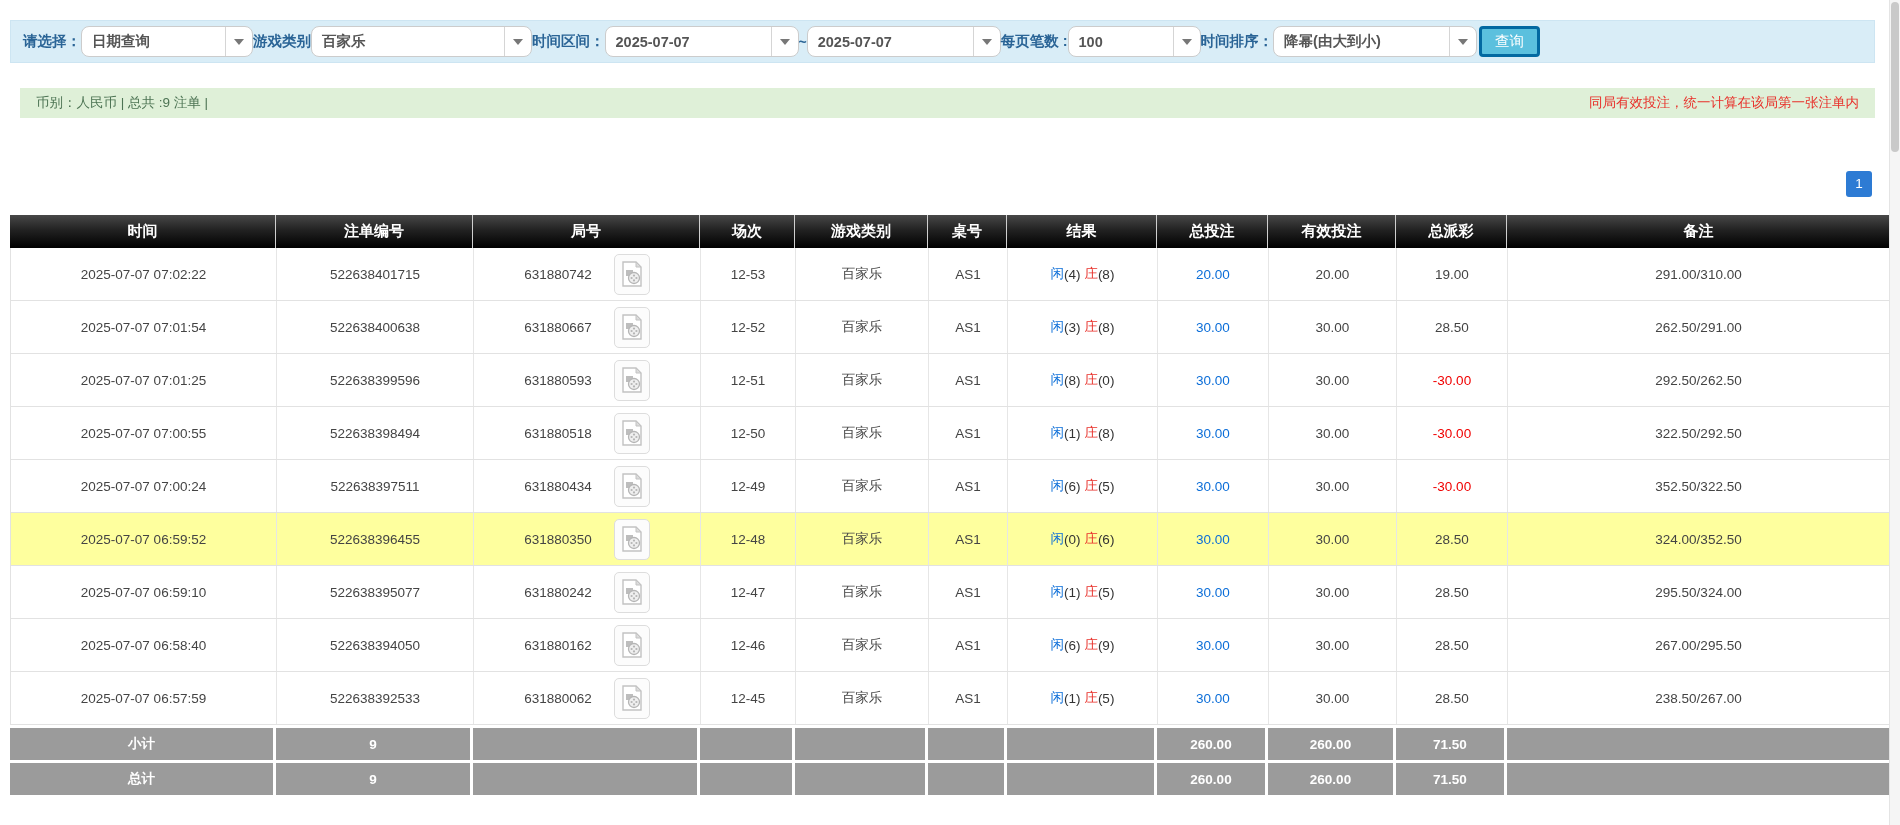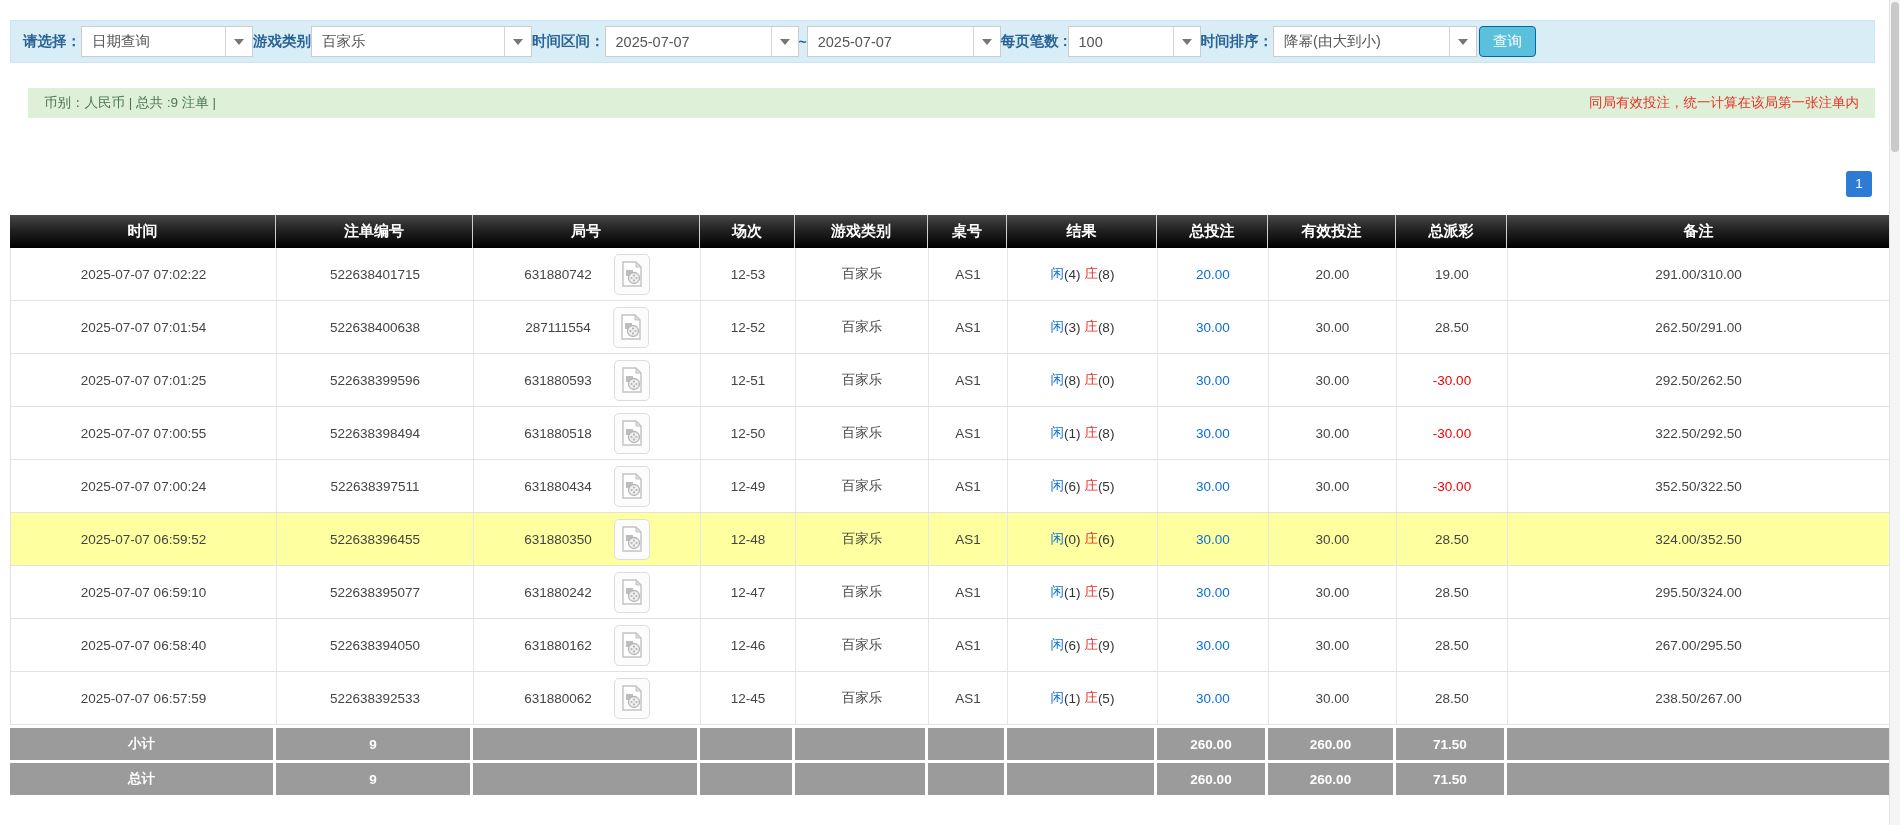--- a/index.html
+++ b/index.html
@@ -11,49 +11,49 @@
   }
 
   
   .filter-bar {
     position:absolute; left:10px; top:20px; right:25px; height:43px;
     background:#d9edf7; border:1px solid #cde5f2;
     display:flex; align-items:center; padding:0 12px; 
   }
   .f-label { color:#2a6496; font-weight:bold; font-size:14.5px; white-space:nowrap; }
   .selectbox {
-    height:31px; background:#fff; border:1px solid #ccc; border-radius:0;
-    display:flex; align-items:center; overflow:hidden; cursor:pointer;
+    height:31px; background:#fff; border:1px solid #ccc; border-radius:8px;
+    display:flex; align-items:center; overflow:hidden; cursor:pointer;font-weight:bold;
   }
   .selectbox .sel-text {
     flex:1; padding:0 10px; font-size:14.5px; color:#555; white-space:nowrap;
   }
   .selectbox .sel-arrow {
     width:27px; align-self:stretch; border-left:1px solid #d5d5d5;
     display:flex; align-items:center; justify-content:center;
   }
   .tri-down {
     width:0; height:0; border-left:5px solid transparent; border-right:5px solid transparent;
     border-top:6px solid #777;
   }
   .w-qtype { width:172px; }
   .w-game  { width:221px; }
   .w-date  { width:194px; }
   .w-pp    { width:133px; }
   .w-sort  { width:204px; }
   .tilde { color:#2a6496; font-weight:bold; font-size:14px; }
   .search-btn {
     height:31px; min-width:56px; padding:0 13px; margin-left:2px;
-    background:#5bc0de; color:#ffffff; border:1px solid #0369a1; border-radius:4px;
+    background:#5bc0de; color:#ffffff; border:3px solid #0369a1; border-radius:4px;
     font-size:14.5px; cursor:pointer;
   }
 
   
   .summary-bar {
-    position:absolute; left:28px; top:88px; right:25px; height:30px;
+    position:absolute; left:20px; top:88px; right:25px; height:30px;
     background:#dff0d8; display:flex; align-items:center; justify-content:space-between;
     padding:0 16px; font-size:13.5px;
   }
   .summary-left { color:#4d7454; }
   .summary-note { color:#e8302a; }
 
   
   .pagination { position:absolute; top:171px; right:28px; }
   .page-btn {
     display:inline-block; width:26px; height:26px; line-height:26px; text-align:center;
@@ -224,21 +224,21 @@
           <span class="blue-link">20.00</span>
         </div>
     <div class="td">20.00</div>
     <div class="td payout">19.00</div>
     <div class="td">291.00/310.00</div>
   </div>
       <div class="grid-row data-row">
     <div class="td">2025-07-07 07:01:54</div>
     <div class="td">522638400638</div>
     <div class="td round-cell">
-      <span>287111554</span>
+      <span>631880667</span>
       <span class="video-btn">
         <svg width="22" height="27" viewBox="0 0 22 27">
           <path d="M2 1 h13 l5 5 v19 h-18 z" fill="#ffffff" stroke="#c2c2c2" stroke-width="1.4"></path>
           <path d="M15 1 v5 h5 z" fill="#dcdcdc" stroke="#c2c2c2" stroke-width="1"></path>
           <rect x="5" y="9" width="7" height="6" fill="#bdbdbd"></rect>
           <circle cx="13" cy="17" r="5.5" fill="#efefef" stroke="#b5b5b5" stroke-width="1.3"></circle>
           <circle cx="13" cy="14.6" r="1.1" fill="#b5b5b5"></circle>
           <circle cx="13" cy="19.4" r="1.1" fill="#b5b5b5"></circle>
           <circle cx="10.6" cy="17" r="1.1" fill="#b5b5b5"></circle>
           <circle cx="15.4" cy="17" r="1.1" fill="#b5b5b5"></circle>

